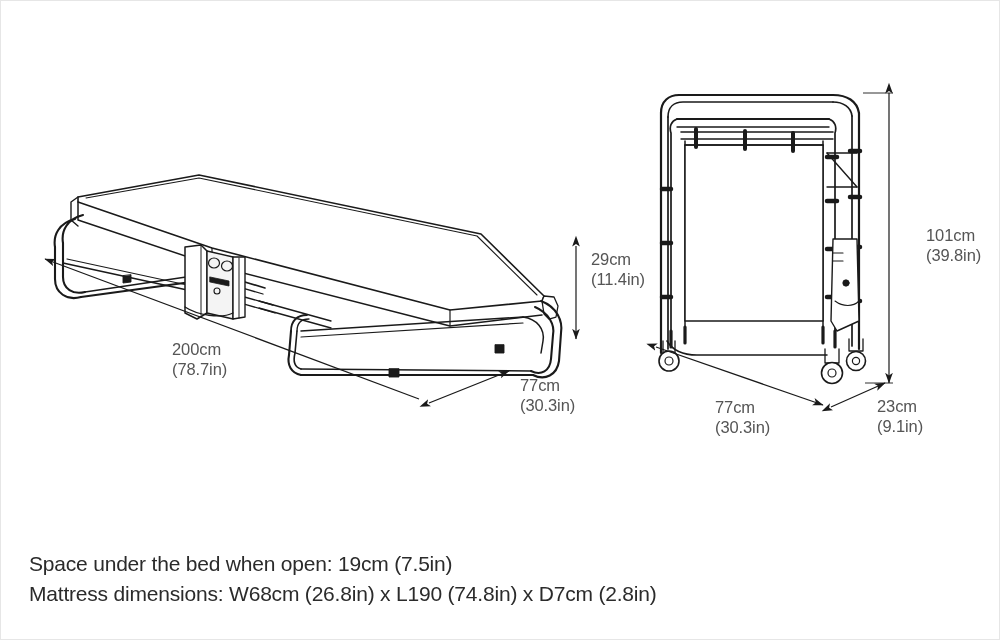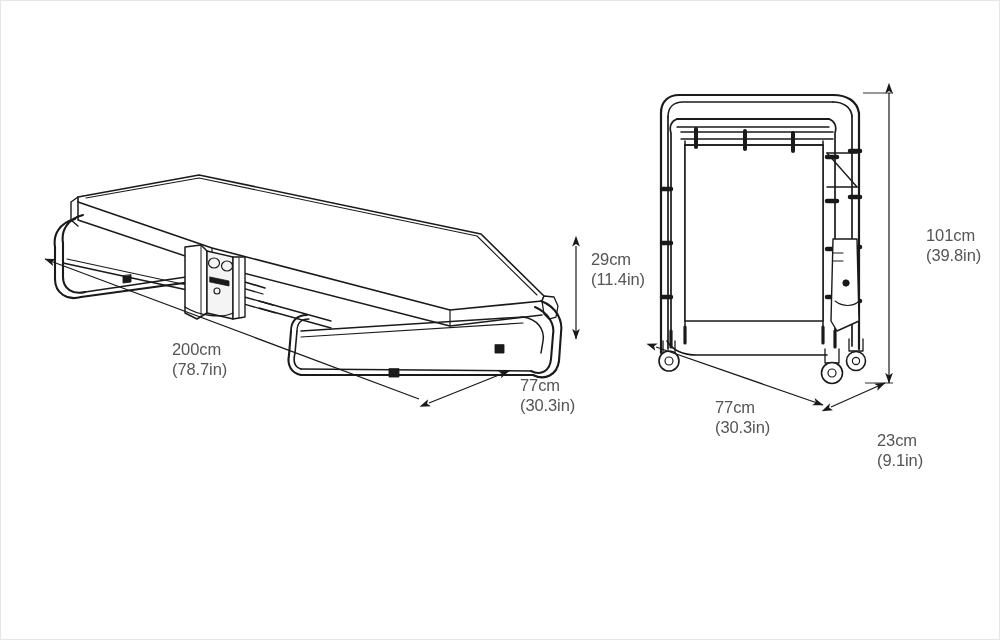--- a/index.html
+++ b/index.html
@@ -247,19 +247,23 @@
   <div class="dim-text" style="left:925px; top:224px;">
     <span class="u">101cm</span>
     <span class="u">(39.8in)</span>
   </div>
 
   <div class="dim-text" style="left:714px; top:396px;">
     <span class="u">77cm</span>
     <span class="u">(30.3in)</span>
   </div>
 
-  <div class="dim-text" style="left:876px; top:429px;">
+  <div class="dim-text" style="left:876px; top:395px;">
     <span class="u">23cm</span>
     <span class="u">(9.1in)</span>
   </div>
 
+  <div class="notes">
+    <span class="note-line">Space under the bed when open: 19cm (7.5in)</span>
+    <span class="note-line">Mattress dimensions: W68cm (26.8in) x L190 (74.8in) x D7cm (2.8in)</span>
+  </div>
 
 </div>
 
 </body></html>

